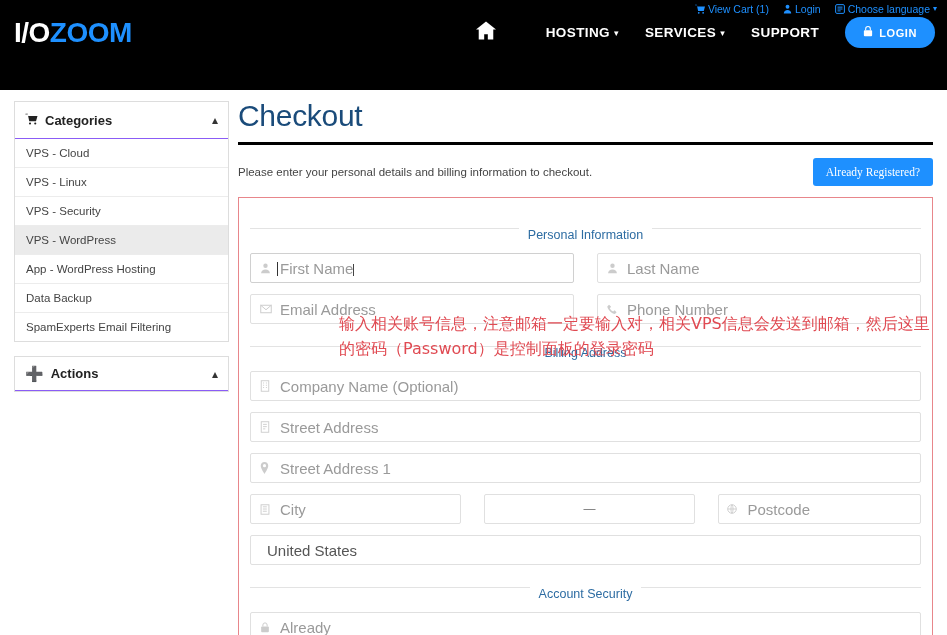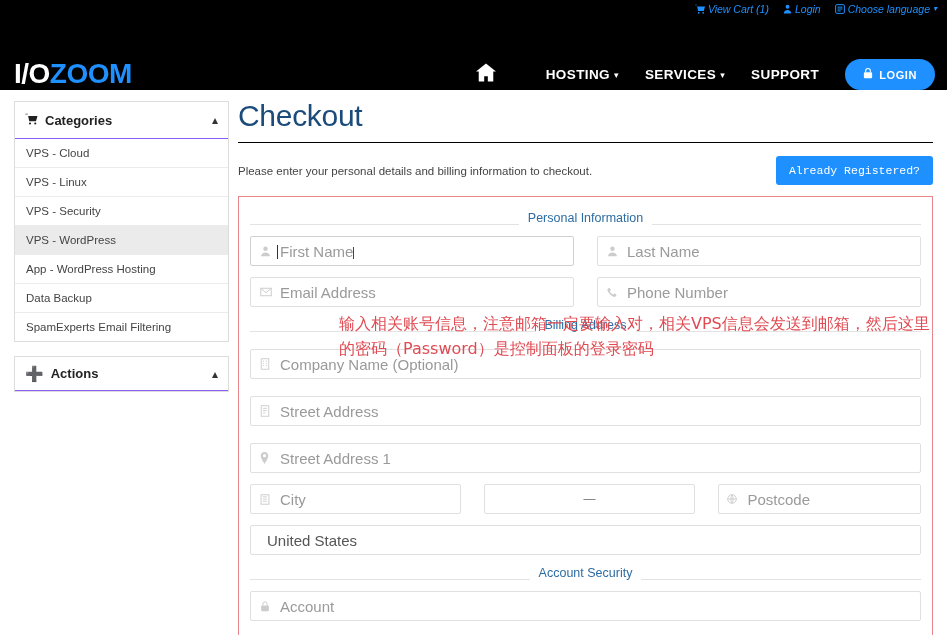--- a/index.html
+++ b/index.html
@@ -49,29 +49,29 @@
   
   #topbar {
     position: relative; z-index: 60;
     height: 17px; background: #000000;
     display: flex; justify-content: flex-end; align-items: center;
     padding-right: 10px; gap: 14px;
   }
   #topbar .tb-item {
     display: flex; align-items: center; gap: 3px;
     color: #1e90ff; font-size: 10.5px;
-    white-space: nowrap; cursor: pointer; font-style: italic;
+    white-space: nowrap; cursor: pointer;
   }
   #topbar svg { display: block; }
 
   
   #header {
     position: relative; z-index: 55;
     height: 73px; background: #000000;
-    display: flex; align-items: flex-end;
+    display: flex; align-items: flex-start;
   }
   #logo {
     margin-left: 14px;
     font-size: 28px; font-weight: 700; letter-spacing: -0.5px;
     white-space: nowrap;
     font-family: "Liberation Sans", sans-serif;
   }
   #logo .lg-a { color: #ffffff; }
   #logo .lg-b { color: #1e90ff; }
 
@@ -124,45 +124,45 @@
     padding: 9px 12px; cursor: pointer;
     border: none; width: 100%;
     font-family: "Liberation Sans", sans-serif;
   }
 
   
   #content { flex: 1; padding: 9px 14px 0 9px; position: relative; }
   #page-title {
     font-size: 30px; color: #1a4b7a; font-weight: 400;
     letter-spacing: -0.3px; padding-bottom: 9px;
-    border-bottom: 1px solid #000000;
+    border-bottom: 3px solid #000000;
     font-family: "Liberation Sans", sans-serif;
   }
   #intro-row {
     display: flex; align-items: center; justify-content: space-between;
     padding: 13px 0 11px 0;
   }
   #intro-text { font-size: 11.5px; color: #444; }
   #registered-btn {
     background: #1e90ff; color: #fff; border: none;
     border-radius: 3px; font-size: 11.5px;
     padding: 8px 13px; cursor: pointer;
-    font-family: Liberation Mono, monospace;
+    font-family: Liberation Serif, serif;
   }
 
   
   #form-box {
     border: 1px solid #e8868b;
     padding: 8px 11px 10px 11px;
     position: relative;
     background: rgba(255,255,255,0.0);
   }
   .legend {
-    display: flex; align-items: flex-end; gap: 9px;
-    margin: 6px 0 11px 0;
+    display: flex; align-items: flex-start; gap: 9px;
+    margin: 22px 0 11px 0;
   }
   .legend::before, .legend::after {
     content: ""; flex: 1; height: 1px; background: #e3e3e3;
   }
   .legend span { font-size: 12.5px; color: #2d6ca2; white-space: nowrap; }
 
   .row { display: flex; gap: 23px; margin-bottom: 11px; }
   .field {
     flex: 1; position: relative;
     height: 30px;
@@ -178,21 +178,21 @@
   .field.focused .ftxt::after {
     content: ""; display: inline-block;
     width: 1px; height: 12px; background: #444;
     vertical-align: -2px;
   }
   .field.focused .ftxt { position: relative; }
   .caret-bar {
     position: absolute; left: 26px; top: 8px;
     width: 1px; height: 14px; background: #333;
   }
-  .field.wide { flex: 1 1 100%; margin-top: 6px; }
+  .field.wide { flex: 1 1 100%; }
   .field.city { flex: 0 0 211px; }
   .field.state { flex: 0 0 211px; }
   .field.post  { flex: 1; }
   .field.country { flex: 1 1 100%; padding-left: 16px; }
   .field.country .ftxt { color: #555; }
   .field .dash { font-size: 12px; color:#777; }
 
   #annotation {
     position: absolute;
     left: 110px; top: 222px;
@@ -468,21 +468,21 @@
       </div>
 
       <div class="row" style="margin-bottom:4px">
         <div class="field">
           <span class="fi">
             <svg width="10" height="11" viewBox="0 0 14 16" fill="#9a9a9a">
                 <rect x="1.4" y="6.4" width="11.2" height="8.4" rx="1.3"></rect>
                 <path d="M3.9 6.4V4.4a3.1 3.1 0 016.2 0v2" stroke="#9a9a9a" stroke-width="1.4" fill="none"></path>
               </svg>
           </span>
-          <span class="ftxt">Account</span>
+          <span class="ftxt">Already</span>
         </div>
       </div>
 
     </div>
 
     <div id="annotation">输入相关账号信息，注意邮箱一定要输入对，相关VPS信息会发送到邮箱，然后这里的密码（Password）是控制面板的登录密码</div>
 
   </div>
 </div>
 

